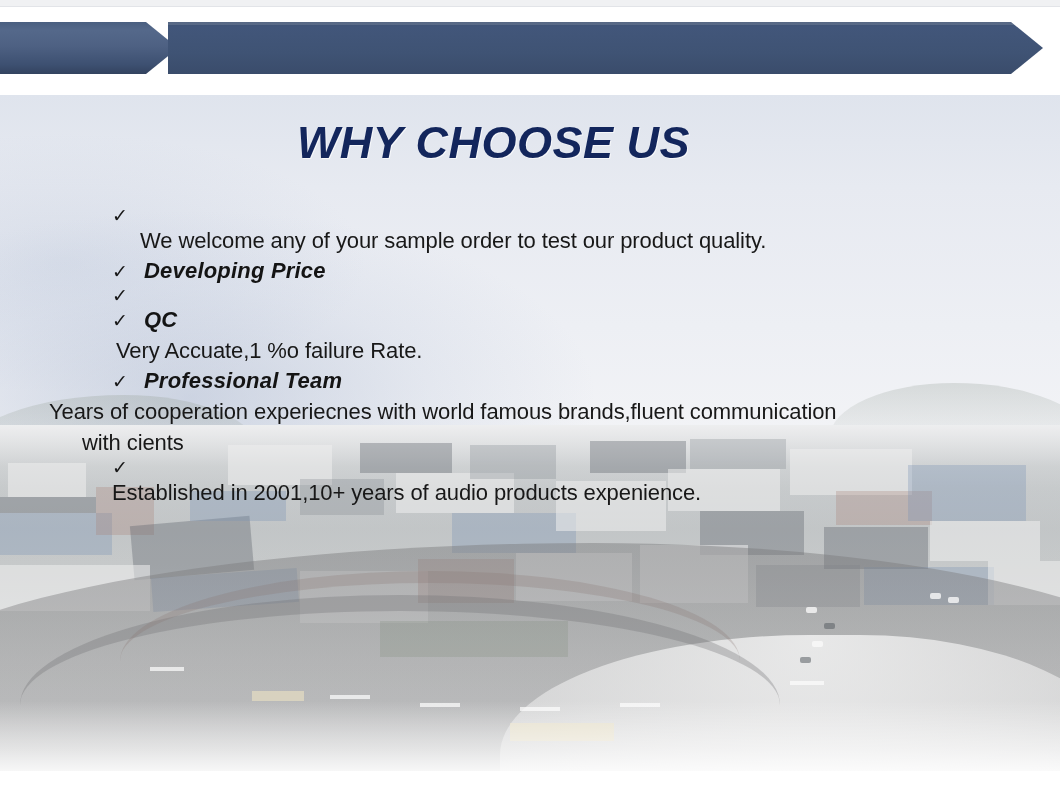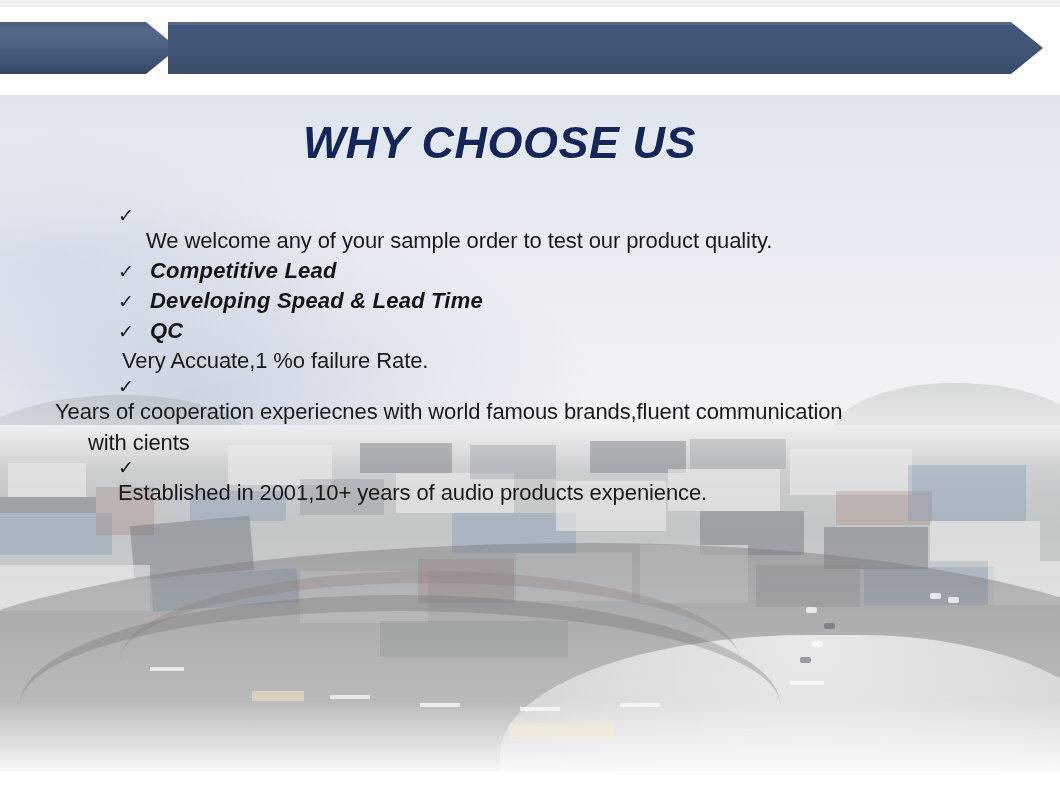--- a/index.html
+++ b/index.html
@@ -189,21 +189,21 @@
   .bottom-white {
     position: absolute;
     left: 0; top: 771px;
     width: 1060px; height: 18px;
     background: #ffffff;
   }
 
   
   .content {
     position: absolute;
-    top: 95px; left: 12px;
+    top: 95px; left: 6px;
     width: 864px; height: 676px;
   }
 
   .page-title {
     position: absolute;
     top: 22px; left: 0;
     width: 975px;
     text-align: center;
     font-size: 45px;
     font-weight: bold;
@@ -348,42 +348,42 @@
       <div class="bullet-group">
         <div class="heading-row">
           <span class="check-icon">✓</span>
         </div>
         <div class="body-text sp1">We welcome any of your sample order to test our product quality.</div>
       </div>
 
       <div class="bullet-group">
         <div class="heading-row">
           <span class="check-icon">✓</span>
-          <span class="heading-text">Competitive Lead</span>
-        </div>
-      </div>
-
-      <div class="bullet-group">
-        <div class="heading-row">
-          <span class="check-icon">✓</span>
-          <span class="heading-text">Developing Spead &amp; Lead Time</span>
+          <span class="heading-text">Developing Price</span>
+        </div>
+      </div>
+
+      <div class="bullet-group">
+        <div class="heading-row">
+          <span class="check-icon">✓</span>
         </div>
       </div>
 
       <div class="bullet-group">
         <div class="heading-row">
           <span class="check-icon">✓</span>
           <span class="heading-text">QC</span>
         </div>
         <div class="body-text sp1" style="padding-left:110px;">Very Accuate,1 %o failure Rate.</div>
       </div>
 
       <div class="bullet-group">
         <div class="heading-row">
           <span class="check-icon">✓</span>
+          <span class="heading-text">Professional Team</span>
         </div>
         <div class="body-text wrap sp1">Years of cooperation experiecnes with world famous brands,fluent communication with cients</div>
       </div>
 
       <div class="bullet-group">
         <div class="heading-row">
           <span class="check-icon">✓</span>
         </div>
         <div class="body-text sp1" style="padding-left:106px;">Established in 2001,10+ years of audio products expenience.</div>
       </div>

